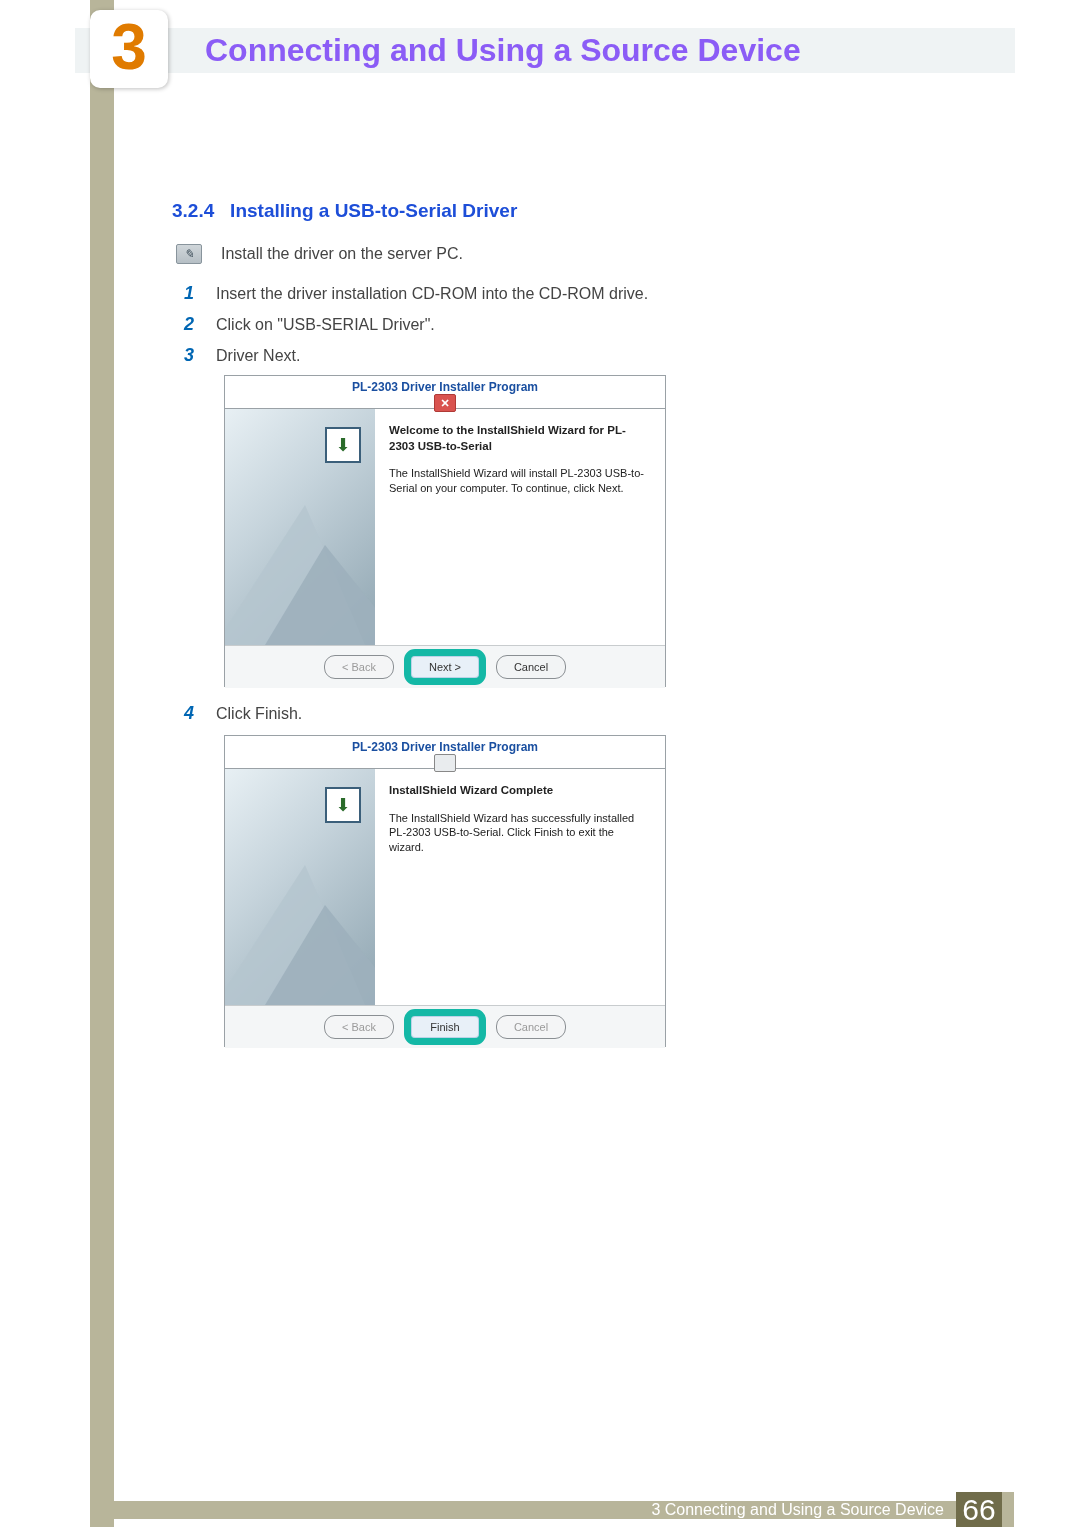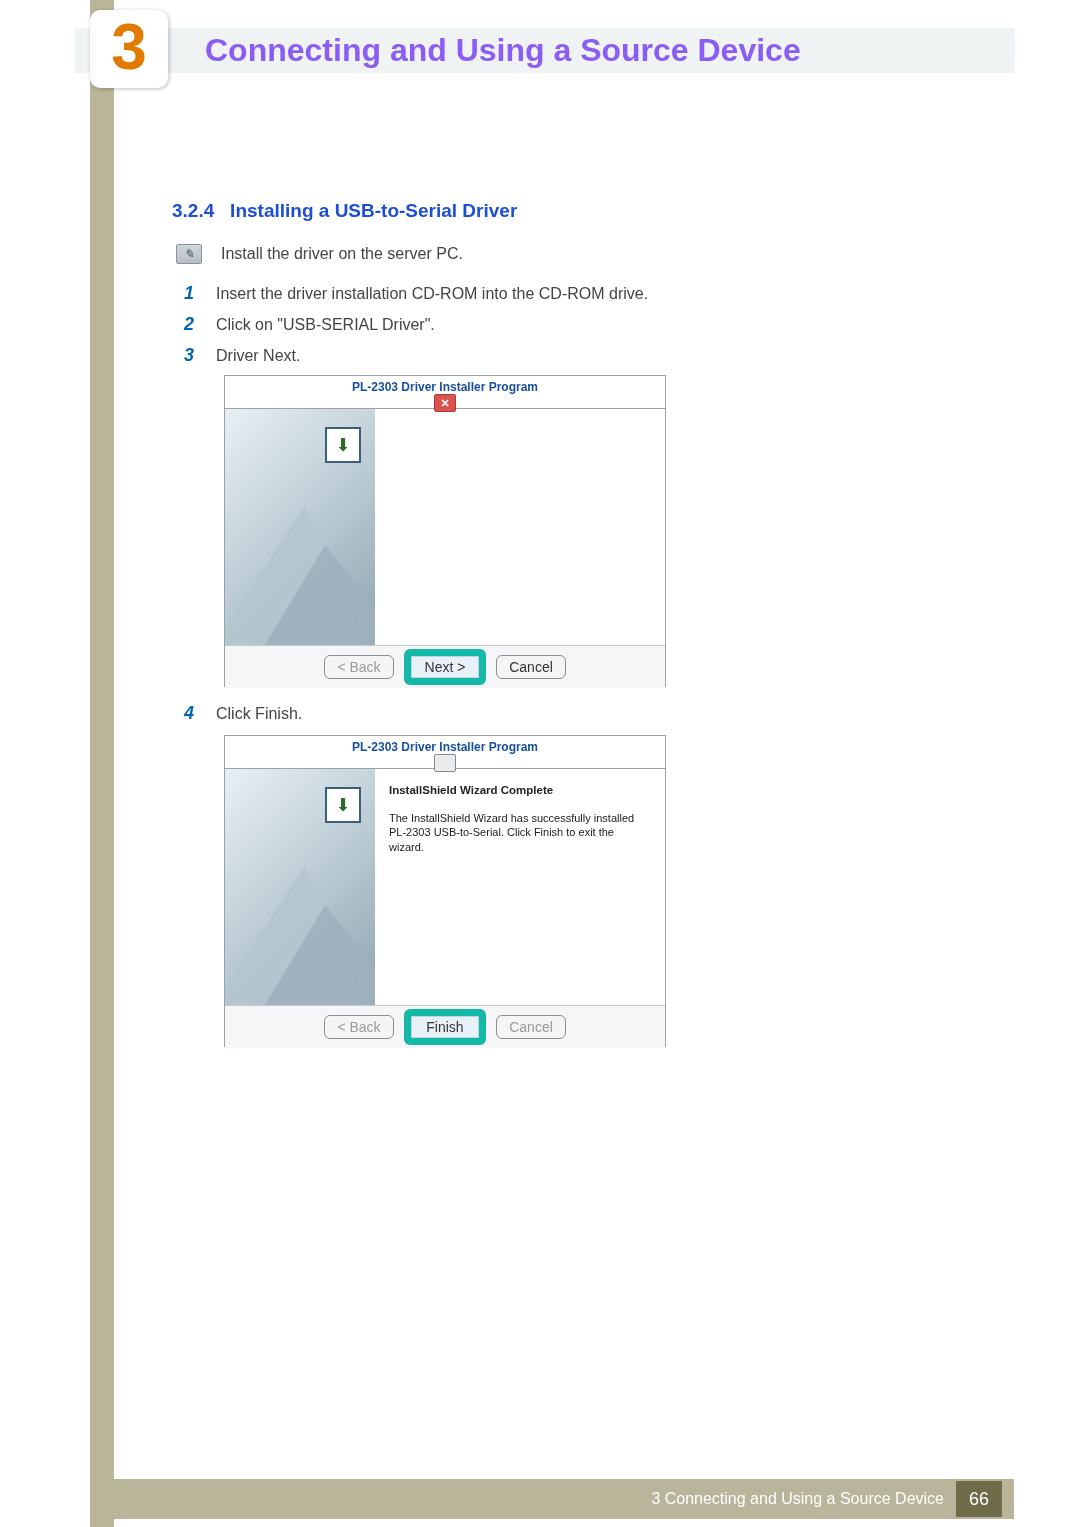--- a/index.html
+++ b/index.html
@@ -214,60 +214,60 @@
     align-items: center;
     justify-content: center;
     gap: 10px;
     background: #f4f6f7;
     padding: 0 12px;
   }
   .dlg-btn {
     min-width: 68px;
     height: 22px;
     border: 1px solid #8a8f93;
-    border-radius: 6px;
+    border-radius: 11px;
     background: #f2f4f5;
-    font-size: 14px;
+    font-size: 11px;
     color: #333;
     display: inline-flex;
     align-items: center;
     justify-content: center;
   }
   .dlg-btn.disabled {
     color: #9a9a9a;
     background: #f4f5f6;
   }
   .dlg-btn.focus {
     border: 7px solid #14b8a6;
     background: #e8f0f8;
     box-shadow: inset 0 0 0 1px #bcd3e8;
   }
   .underline-first::first-letter { text-decoration: underline; }
   .footer-bar {
     position: absolute;
     left: 114px;
     bottom: 8px;
     width: 900px;
-    height: 40px;
+    height: 18px;
     background: #b8b59a;
     display: flex;
     align-items: center;
     justify-content: flex-end;
   }
   .footer-text {
     font-size: 16px;
     color: #fff;
     margin-right: 12px;
   }
   .footer-pagebox {
     width: 46px;
     height: 36px;
     background: #706c4a;
     color: #fff;
-    font-size: 18px;
+    font-size: 30px;
     display: flex;
     align-items: center;
     justify-content: center;
   }
   .footer-cap {
     width: 12px; height: 36px; background:#b8b59a;
   }
 </style>
 </head>
 <body>
@@ -305,20 +305,24 @@
   <div class="dialog dialog1">
     <div class="dlg-titlebar">
       <span>PL-2303 Driver Installer Program</span>
       <span class="dlg-close red">✕</span>
     </div>
     <div class="dlg-body">
       <div class="dlg-left">
         <div class="tri1"></div>
           <div class="tri2"></div>
         <div class="dlg-left-icon">⬇</div>
+      </div>
+      <div class="dlg-right">
+        <div class="dlg-h">Welcome to the InstallShield Wizard for PL-2303 USB-to-Serial</div>
+        <div class="dlg-p">The InstallShield Wizard will install PL-2303 USB-to-Serial on your computer.  To continue, click Next.</div>
       </div>
     </div>
     <div class="dlg-footer">
       <span class="dlg-btn disabled underline-first">&lt; Back</span>
       <span class="dlg-btn focus underline-first">Next &gt;</span>
       <span class="dlg-btn">Cancel</span>
     </div>
   </div>
 
   <div class="step step4">

